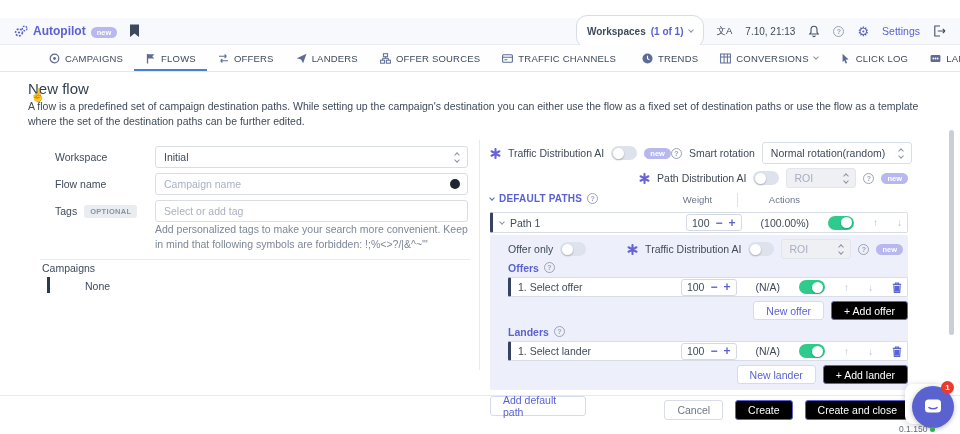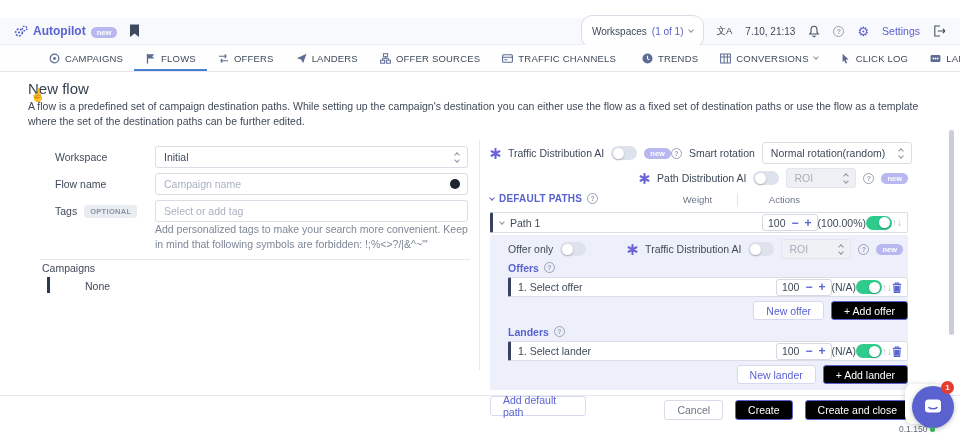--- a/index.html
+++ b/index.html
@@ -13,21 +13,21 @@
   .banner-btn { background:#5254c7; color:#fff; font-size:9.5px; padding:2px 10px; border-radius:3px; cursor:pointer; }
 
   
   .header { position:absolute; left:0; top:18px; width:960px; height:27px; background:#f7f9fc; border-bottom:1px solid #e8ebf1;
     display:flex; align-items:center; padding:0 14px; }
   .logo-wrap { display:flex; align-items:flex-end; gap:5px; }
   .logo-name { color:#5a62d0; font-weight:bold; font-size:12px; }
   .badge-new { background:#b9b7ef; color:#fff; font-size:7.5px; font-weight:bold; padding:1px 6px; border-radius:7px; }
   .bookmark { margin-left:12px; }
   .header-right { margin-left:auto; display:flex; align-items:center; gap:13px; }
-  .ws-pill { display:flex; align-items:center; gap:5px; border:1px solid #d8dde6; border-radius:11px; background:#fff; height:33px; padding:0 10px; font-size:10px; cursor:pointer; }
+  .ws-pill { display:flex; align-items:center; gap:5px; border:1px solid #d8dde6; border-radius:11px; background:#fff; height:33px; padding:0 10px; font-size:10px; cursor:pointer;font-weight:bold; }
   .ws-pill .ws-label { color:#3f4a59; }
   .ws-pill .ws-count { color:#5a62d0; }
   .chev { display:inline-block; width:4px; height:4px; border-right:1.3px solid #8a93a5; border-bottom:1.3px solid #8a93a5; transform:rotate(45deg); margin-top:-2px; }
   .translate-ic { font-size:9.5px; color:#3f4a59; cursor:pointer; }
   .clock-text { font-size:10px; color:#3f4a59; }
   .qmark { display:inline-flex; align-items:center; justify-content:center; width:11px; height:11px; border:1px solid #9aa3b4; border-radius:50%; font-size:7px; color:#9aa3b4; font-weight:bold; flex:0 0 auto; }
   .gear { color:#5a62d0; font-size:13px; line-height:1; cursor:pointer; }
   .settings-link { color:#5a62d0; font-size:10.5px; cursor:pointer; }
 
   
@@ -79,21 +79,21 @@
   .sel-roi { display:flex; align-items:center; justify-content:space-between; width:70px; height:20px; border:1px solid #e2e5ec; border-radius:3px; background:#eef0f4; color:#a7aec0; font-size:10.5px; padding:0 7px; cursor:default; }
   .r-row2 { display:flex; align-items:center; justify-content:flex-end; gap:7px; height:20px; margin-bottom:5px; }
   .cols-head { position:relative; height:16px; margin-bottom:3px; }
   .dp-label { display:flex; align-items:center; gap:5px; color:#5a62d2; font-size:10px; font-weight:bold; letter-spacing:.2px; }
   .dp-label .chev { border-color:#5a62d2; }
   .col-weight { position:absolute; left:180px; top:1px; width:55px; text-align:center; font-size:9.5px; color:#6b7689; }
   .col-actions { position:absolute; left:250px; top:1px; width:60px; text-align:right; font-size:9.5px; color:#6b7689; }
   .col-div { position:absolute; left:247px; top:0; height:14px; border-left:1px solid #dfe3ea; }
   .path-row { display:flex; align-items:center; height:21px; border:1px solid #d9dde6; border-left:3px solid #36425f; border-radius:2px; background:#fff; padding:0 5px 0 7px; margin-bottom:2px; }
   .path-name { display:flex; align-items:center; gap:6px; font-size:10.5px; color:#3f4a59; }
-  .row-right { display:flex; align-items:center; gap:0; margin-left:auto; }
+  .row-right { display:flex; align-items:center; gap:19px; margin-left:auto; }
   .stepper { display:inline-flex; align-items:center; height:17px; border:1px solid #d4d9e3; border-radius:3px; background:#fff; padding:0 5px; gap:6px; font-size:10.5px; color:#3f4a59; }
   .stepper .st-btn { color:#5a62d0; font-weight:bold; font-size:12px; line-height:1; cursor:pointer; }
   .pct { font-size:10.5px; color:#3f4a59; }
   .arrow { font-size:10px; color:#b3bac7; cursor:pointer; }
   .lav { background:#edf0fa; border-radius:2px; padding:4px 0 6px 0; }
   .offer-only-row { display:flex; align-items:center; height:20px; padding:0 5px 0 18px; margin-bottom:2px; }
   .group { margin-left:18px; margin-right:0; }
   .group-title { display:flex; align-items:center; gap:5px; height:13px; margin-bottom:3px; font-size:10.5px; font-weight:bold; color:#5a62d2; }
   .item-row { display:flex; align-items:center; height:20px; border:1px solid #d9dde6; border-left:3px solid #36425f; border-radius:2px; background:#fff; padding:0 5px 0 7px; margin-bottom:4px; }
   .item-label { font-size:10.5px; color:#3f4a59; }

